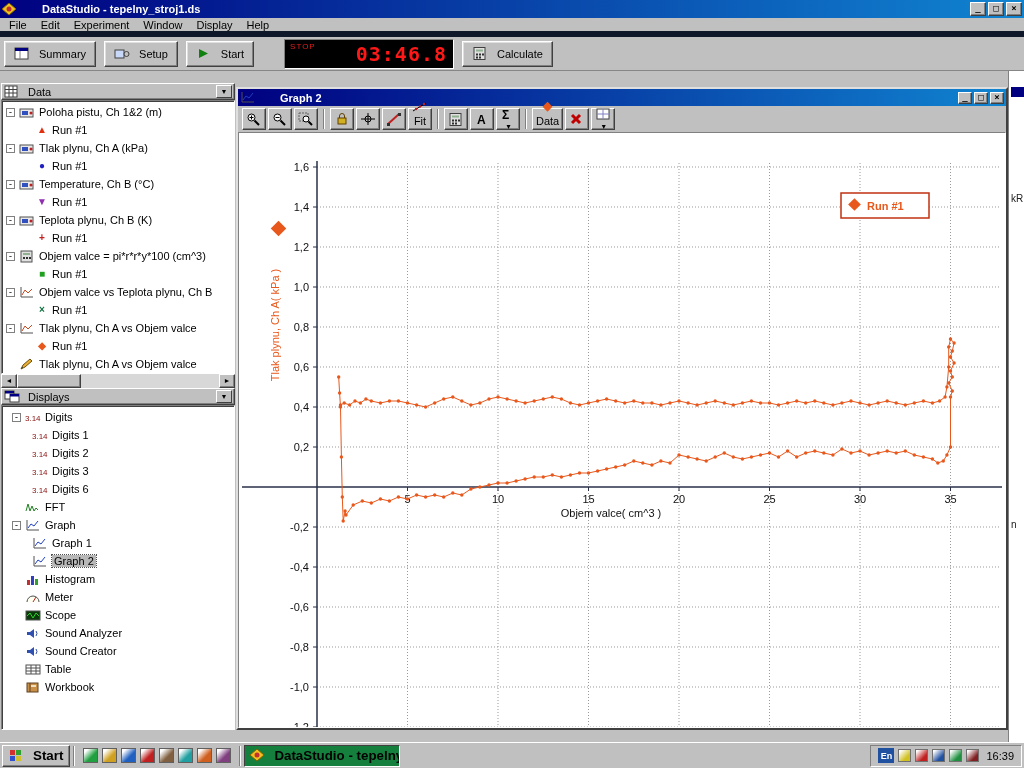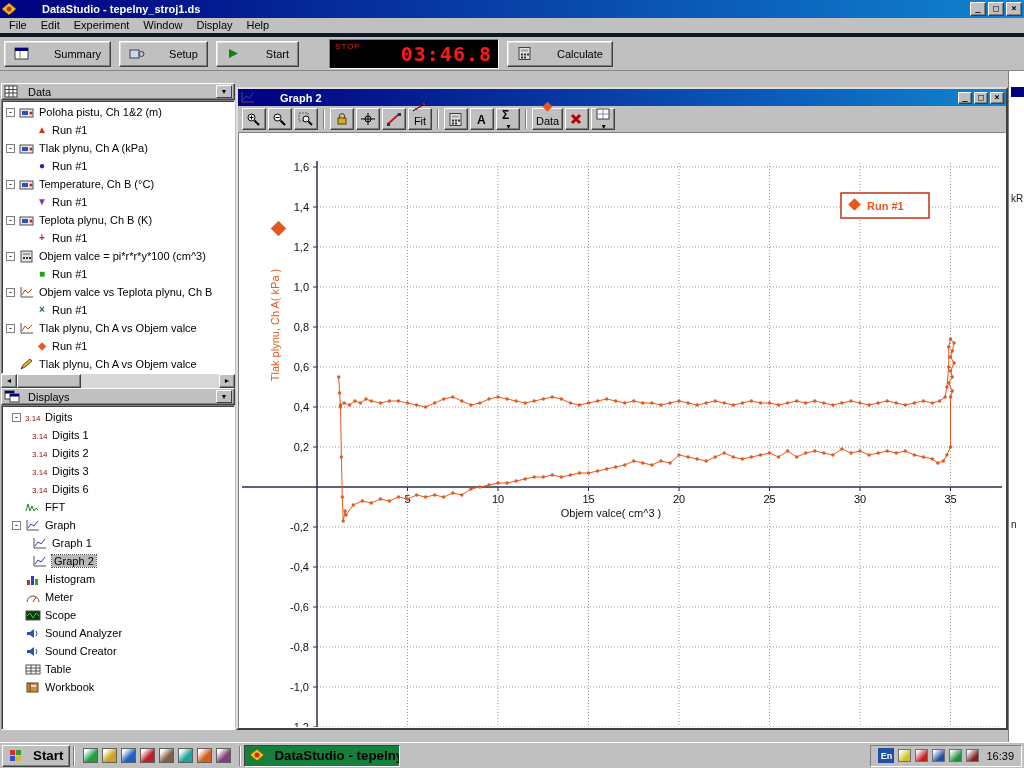--- a/index.html
+++ b/index.html
@@ -3,24 +3,24 @@
 <meta charset="utf-8">
 <style>
   *{box-sizing:border-box;margin:0;padding:0;}
   html,body{width:1024px;height:768px;overflow:hidden;}
   body{font-family:"Liberation Sans",sans-serif;font-size:11px;color:#000;background:#c0c0c0;}
   .app{width:1024px;height:768px;display:flex;flex-direction:column;overflow:hidden;}
   .titlebar{height:18px;background:linear-gradient(90deg,#000080,#1084d0);display:flex;align-items:center;padding:0 2px;color:#fff;font-weight:bold;flex:none;}
   .ttext{margin-left:20px;white-space:nowrap;}
   .winbtns{margin-left:auto;display:flex;gap:2px;}
   .winbtn{width:16px;height:14px;background:#c0c0c0;border:1px solid;border-color:#fff #404040 #404040 #fff;box-shadow:inset -1px -1px 0 #808080;color:#000;font-size:9px;line-height:11px;text-align:center;font-weight:bold;font-family:"DejaVu Sans Mono",monospace;}
-  .menubar{height:19px;display:flex;align-items:flex-end;padding-left:2px;flex:none;border-bottom:4px solid #0f172a;}
+  .menubar{height:19px;display:flex;align-items:center;padding-left:2px;flex:none;border-bottom:6px solid #0f172a;}
   .menu-item{padding:2px 7px;}
   .toolbar{height:34px;display:flex;align-items:center;padding:2px 4px;gap:8px;flex:none;border-bottom:1px solid #868686;}
-  .tbtn{height:26px;display:flex;align-items:center;gap:20px;padding:0 9px;background:#c0c0c0;border:1px solid;border-color:#fff #404040 #404040 #fff;box-shadow:inset -1px -1px 0 #808080,inset 1px 1px 0 #dfdfdf;font-size:11px;font-family:"Liberation Sans",sans-serif;}
+  .tbtn{height:26px;display:flex;align-items:center;gap:5px;padding:0 9px;background:#c0c0c0;border:1px solid;border-color:#fff #404040 #404040 #fff;box-shadow:inset -1px -1px 0 #808080,inset 1px 1px 0 #dfdfdf;font-size:11px;font-family:"Liberation Sans",sans-serif;}
   .timer{width:170px;height:30px;background:#000;border:1px solid;border-color:#808080 #fff #fff #808080;position:relative;margin-left:22px;flex:none;}
   .stop{position:absolute;left:5px;top:2px;color:#e02020;font-size:8px;font-weight:normal;letter-spacing:1px;}
   .digits{position:absolute;right:6px;top:2px;color:#ff1818;font-family:"DejaVu Sans Mono",monospace;font-weight:bold;font-size:20px;letter-spacing:1px;}
   .content{flex:1;display:flex;min-height:0;}
   .leftpanel{width:236px;flex:none;display:flex;flex-direction:column;padding-top:12px;}
   .phead{height:17px;margin:0 1px;display:flex;align-items:center;padding:0 2px;gap:4px;flex:none;background:#c0c0c0;border:1px solid;border-color:#fff #404040 #404040 #fff;box-shadow:inset -1px -1px 0 #808080;}
   .plabel{flex:1;}
   .combo-arrow{width:16px;height:13px;background:#c0c0c0;border:1px solid;border-color:#fff #404040 #404040 #fff;font-size:7px;text-align:center;line-height:11px;flex:none;}
   .treebox{background:#fff;margin:0 1px;overflow:hidden;border:1px solid;border-color:#808080 #fff #fff #808080;box-shadow:inset 1px 1px 0 #404040;padding-top:2px;}
   .data-treebox{height:274px;flex:none;}

